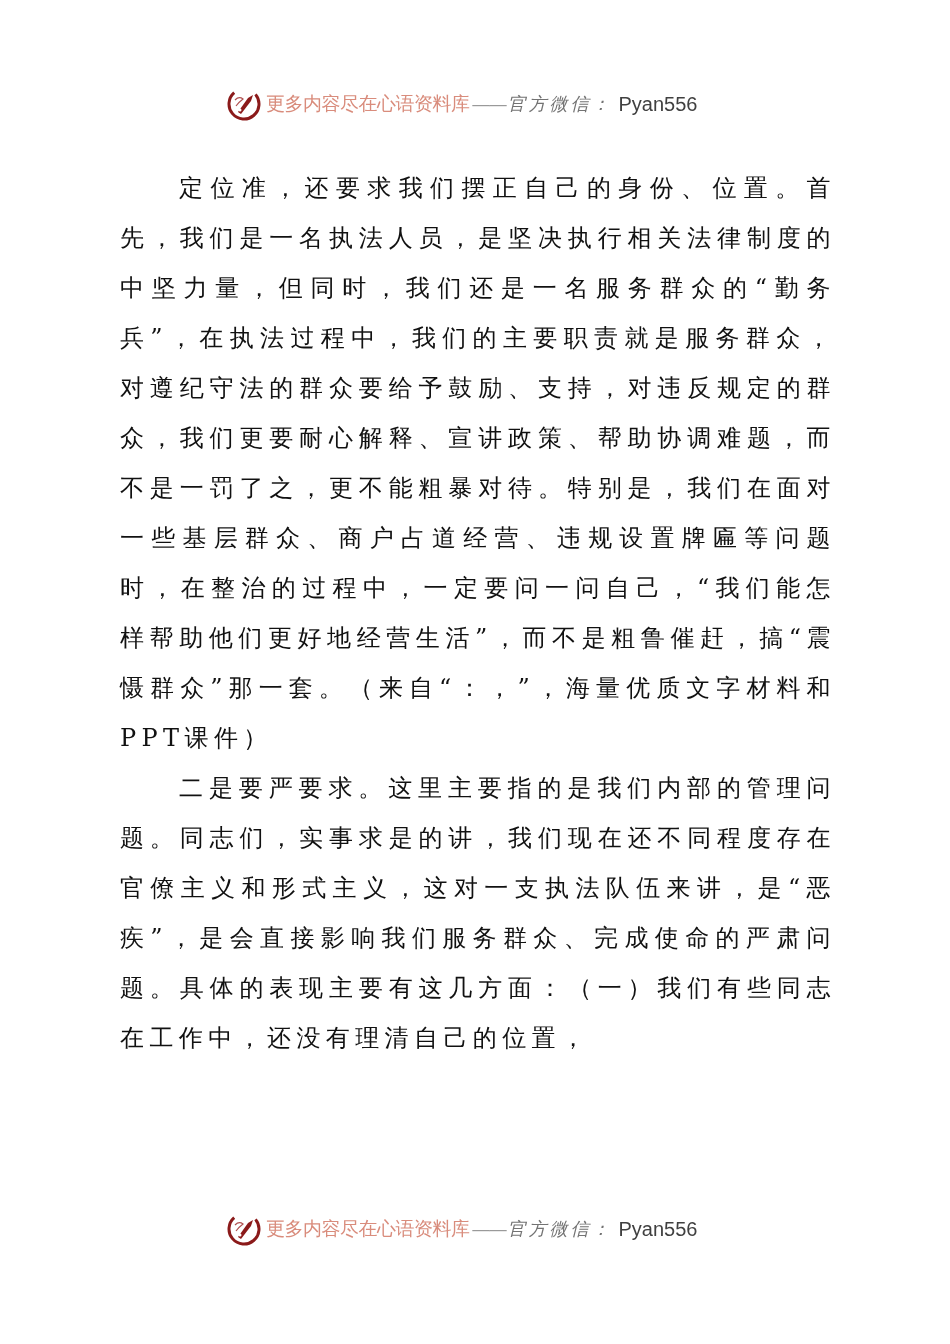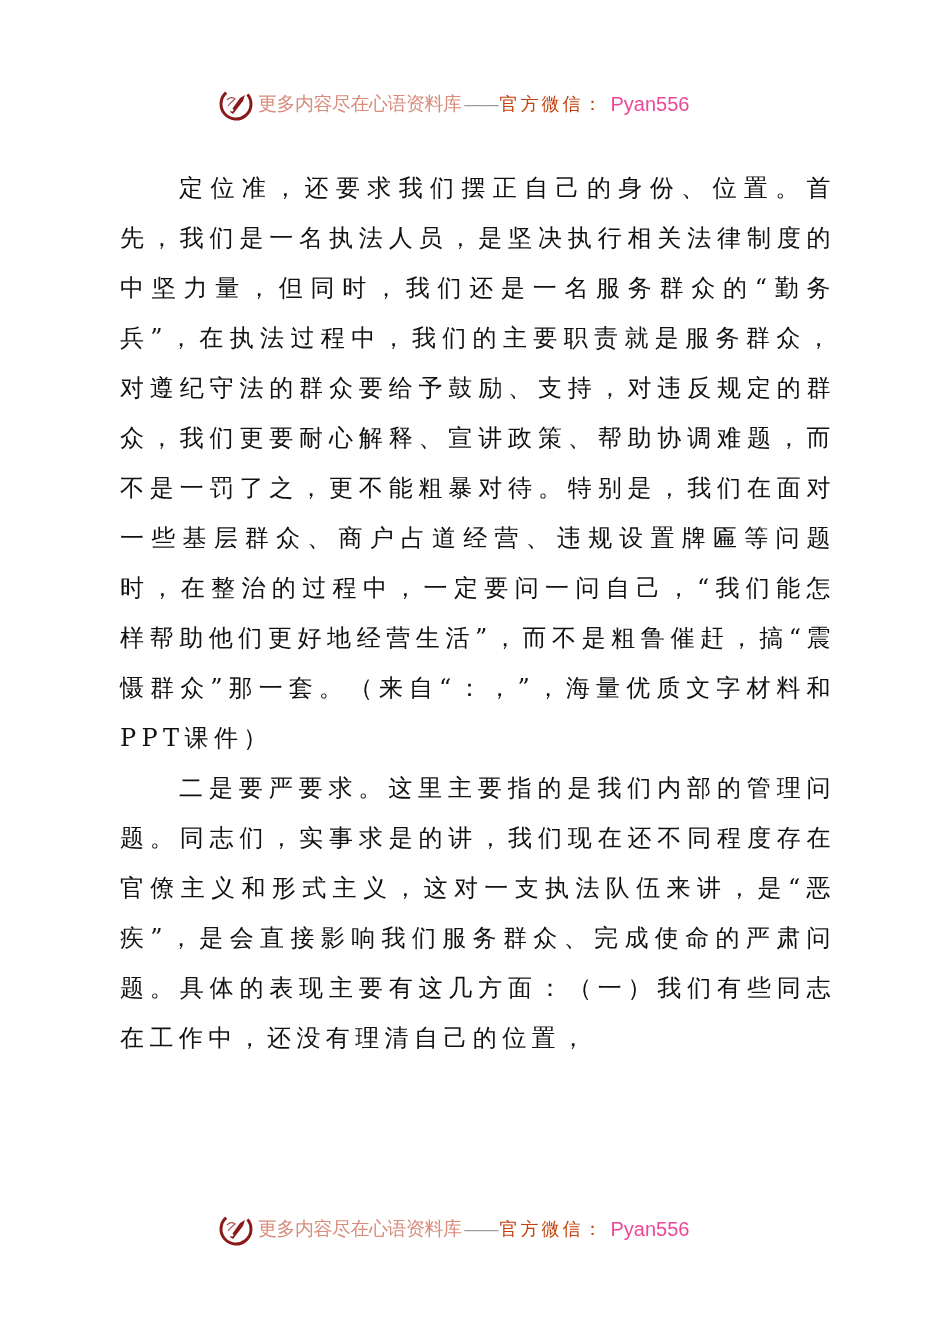--- a/index.html
+++ b/index.html
@@ -10,21 +10,21 @@
     body {
       width: 950px;
       height: 1344px;
       position: relative;
       overflow: hidden;
       font-family: "DejaVu Serif", "Liberation Serif", serif;
       color: #111111;
     }
     .watermark {
       position: absolute;
-      left: 218px;
+      left: 226px;
       height: 40px;
       display: flex;
       align-items: center;
       white-space: nowrap;
       text-align: center;
     }
     .watermark.top { top: 84px; }
     .watermark.bottom { top: 1209px; }
     .logo {
       width: 36px;
@@ -40,27 +40,28 @@
     }
     .wm-dash {
       color: #9a9a9a;
       font-size: 19px;
       letter-spacing: -2px;
       margin: 0 2px;
     }
     .wm-official {
       font-family: "DejaVu Serif", "Liberation Serif", serif;
       font-size: 18px;
-      color: #c2410c;
+      color: #737373;
       letter-spacing: 3px;
+      font-style: italic;
     }
     .wm-id {
       font-family: "Liberation Sans", "DejaVu Sans", sans-serif;
       font-size: 20px;
-      color: #ec4899;
+      color: #404040;
       margin-left: 6px;
     }
     .content {
       position: absolute;
       left: 120px;
       top: 163px;
       width: 716px;
     }
     .para {
       margin: 0;

